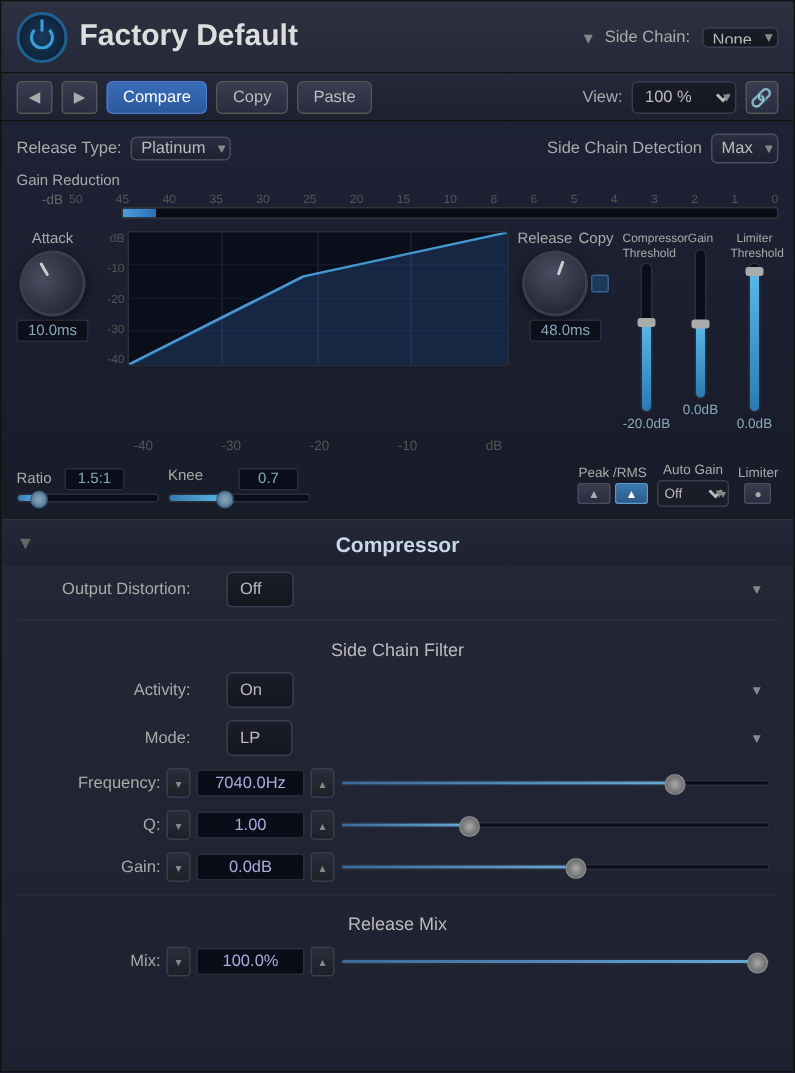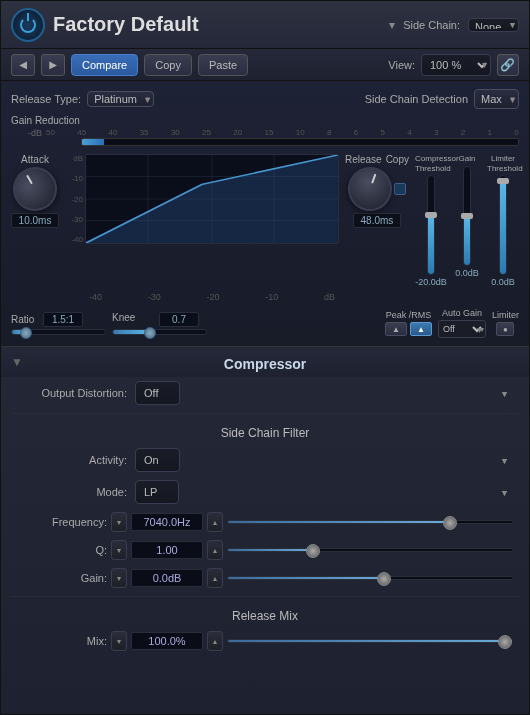--- a/index.html
+++ b/index.html
@@ -426,21 +426,21 @@
       font-size: 14px;
       font-weight: 600;
       color: #c8d8e8;
     }
 
     
     .param-row {
       display: flex;
       align-items: center;
       padding: 4px 16px;
-      gap: 8px;
+      gap: 24px;
       font-size: 11px;
       color: #aaa;
     }
     .param-label {
       min-width: 110px;
       text-align: right;
     }
     .param-select-wide {
       flex: 1;
       height: 24px;

